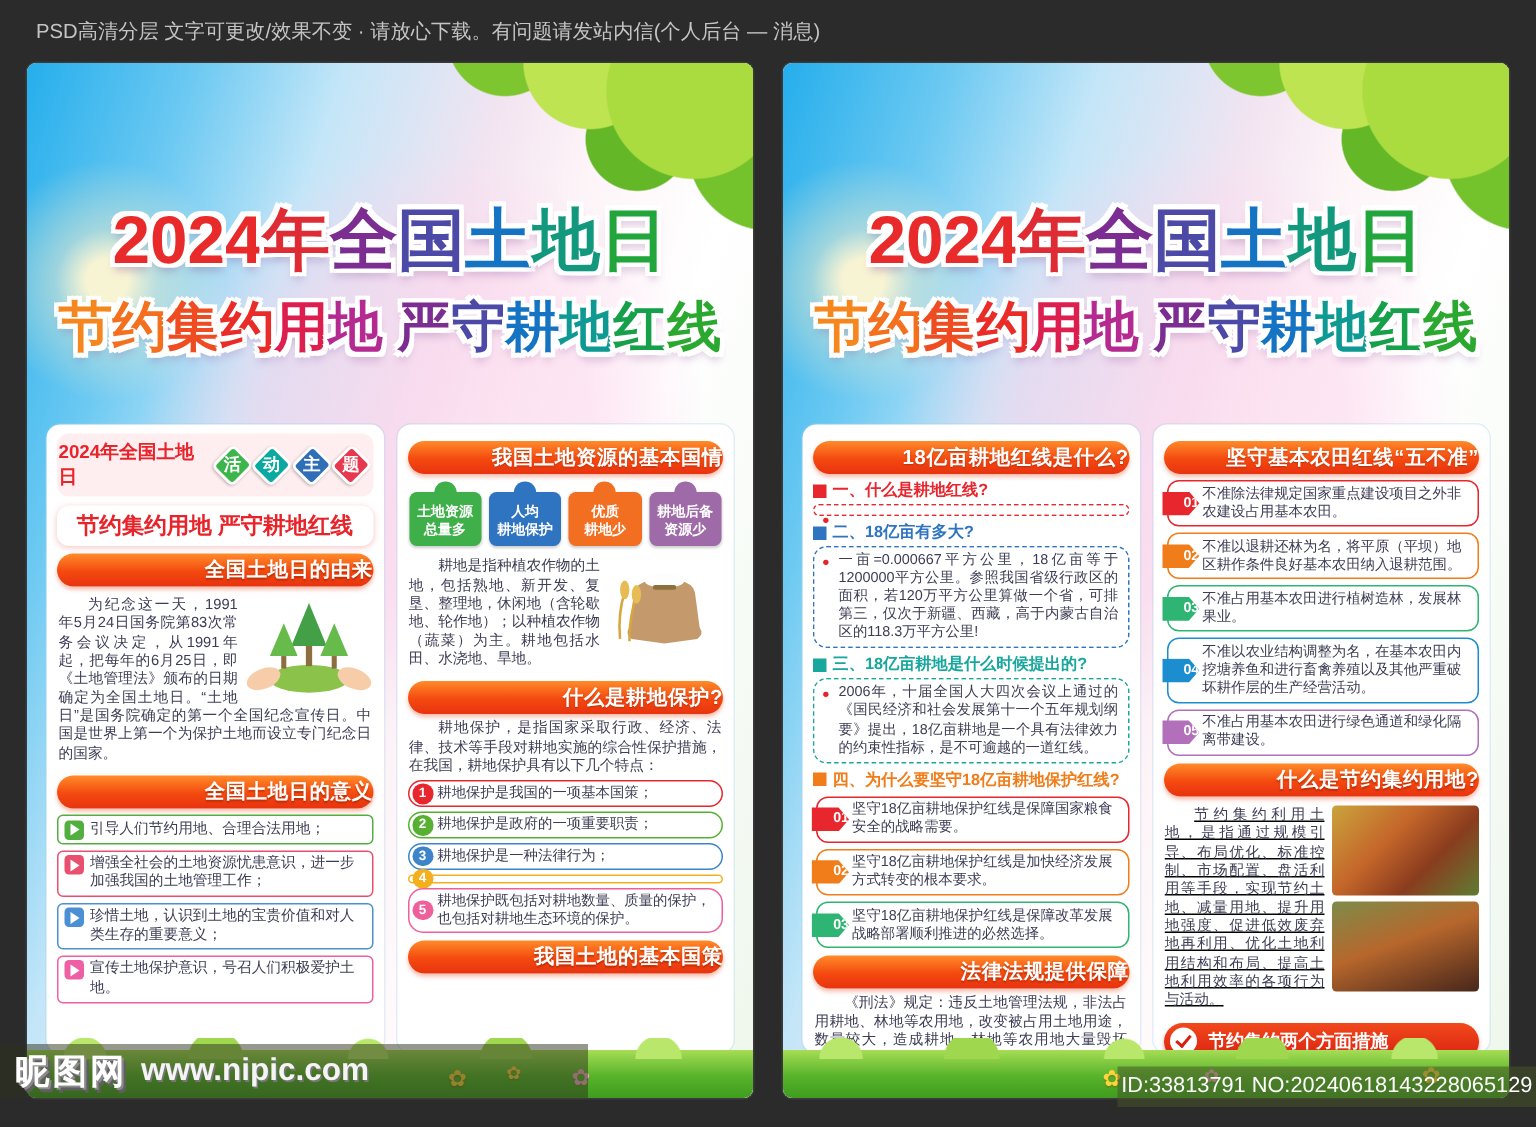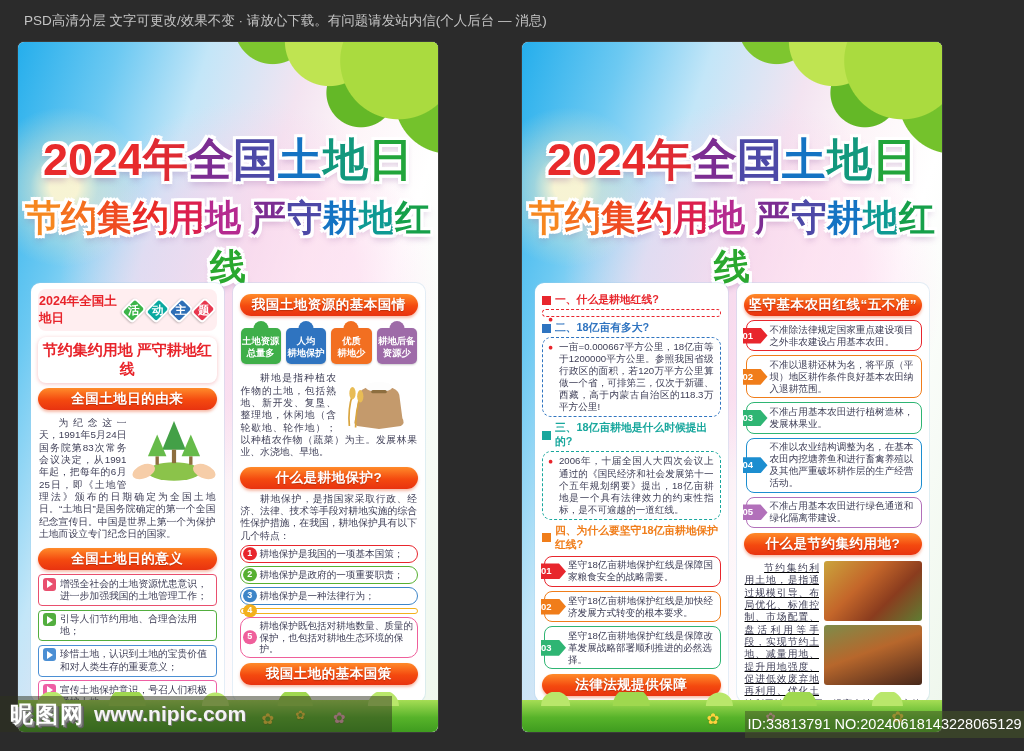--- a/index.html
+++ b/index.html
@@ -2,21 +2,21 @@
 <html><head>
 <meta charset="utf-8">
 <style>
   html,body{margin:0;padding:0;}
   body{width:1024px;height:751px;position:relative;overflow:hidden;background:#2b2b2b;
        font-family:"Liberation Sans","DejaVu Sans",sans-serif;}
   
   .topbar{position:absolute;left:0;top:0;width:1024px;height:41px;background:#2b2b2b;
           color:#c4c4c4;font-size:13.5px;line-height:41px;padding-left:24px;box-sizing:border-box;}
   
-  .poster{position:absolute;top:42px;width:420px;height:690px;border-radius:6px;overflow:hidden;
+  .poster{position:absolute;top:42px;width:484px;height:690px;border-radius:6px;overflow:hidden;
           background:#fff;box-shadow:0 0 0 1px rgba(255,255,255,.08);}
   .poster.pl{left:18px;} .poster.pr{left:522px;}
   .sky{position:absolute;inset:0;
     background:
       radial-gradient(circle at 11% 21%, rgba(255,246,210,.95) 0 14px, rgba(255,240,200,.45) 34px, rgba(255,240,200,0) 80px),
       radial-gradient(circle at 55% 36%, rgba(252,210,235,.5) 0 110px, rgba(252,210,235,0) 190px),
       linear-gradient(108deg,#25aeec 0%,#6cc9f2 16%,#c3e6f8 30%,#f3e4f1 46%,#fdf4f8 56%,#ffffff 70%,#eef7ec 100%);}
   .foliage{position:absolute;top:-26px;right:-30px;width:315px;height:160px;
     background:
       radial-gradient(circle at 78% 28%, #aadb3f 0 58px, rgba(0,0,0,0) 59px),
@@ -29,21 +29,21 @@
   .titleblock{position:absolute;left:0;right:0;top:94px;text-align:center;z-index:2;}
   .t1,.t2{font-weight:900;letter-spacing:0px;}
   .t1{font-size:45px;line-height:1.06;}
   .t2{font-size:36px;margin-top:10px;}
   .t1 span,.t2 span{text-shadow:-3px -3px 0 #fff,3px -3px 0 #fff,-3px 3px 0 #fff,3px 3px 0 #fff,
      0 -3px 0 #fff,0 3px 0 #fff,-3px 0 0 #fff,3px 0 0 #fff,0 5px 6px rgba(120,60,140,.35);}
   
   .cols{position:absolute;left:13px;right:13px;top:241px;bottom:30px;display:flex;gap:9px;z-index:2;}
   .col{flex:1;background:#fff;border-radius:9px;padding:6px 7px;overflow:hidden;box-sizing:border-box;
        box-shadow:0 0 0 1px rgba(160,205,235,.28);}
-  .banner{height:22px;line-height:22px;text-align:center;color:#fff;font-weight:800;font-size:13.5px;
+  .banner{height:22px;line-height:22px;text-align:right;color:#fff;font-weight:800;font-size:13.5px;
           border-radius:22px;margin:5px 0 4px;letter-spacing:.5px;
           background:linear-gradient(180deg,#ff8b2a 0%,#f4490f 55%,#e83310 100%);
           box-shadow:0 2px 3px rgba(230,60,10,.35);text-shadow:0 1px 1px rgba(140,30,0,.5);}
   .para{font-size:9.8px;line-height:1.26;color:#3d3d55;text-align:justify;margin:3px 1px;text-indent:2em;}
   
   .theme-header{display:flex;align-items:center;justify-content:center;background:#ffeef0;
                 border-radius:8px;padding:4px 1px;}
   .theme-prefix{color:#e8242b;font-weight:900;font-size:12.5px;margin-right:3px;}
   .badge{width:17px;height:17px;transform:rotate(45deg);border-radius:4px;border:2px solid #fff;
          box-shadow:0 1px 2px rgba(0,0,0,.25);display:inline-flex;align-items:center;justify-content:center;
@@ -78,21 +78,21 @@
   
   .sub{display:flex;align-items:center;gap:4px;font-weight:800;font-size:10.8px;margin:4px 0 2px;color:var(--c);}
   .sq{width:9px;height:9px;background:var(--c);flex:0 0 9px;}
   .dashed{position:relative;border:1.4px dashed var(--c);border-radius:9px;padding:3px 6px 3px 16px;
           margin:2px 0 4px;font-size:9.6px;line-height:1.26;color:#3d3d55;text-align:justify;}
   .bullet{position:absolute;left:5px;top:4px;color:#e8242b;font-size:8.5px;}
   
   .pen{position:relative;border:1.4px solid var(--c);border-radius:8px;margin:4px 0 4px 2px;
        padding:2.5px 4px 2.5px 23px;font-size:9.6px;line-height:1.26;color:#3d3d55;}
   .pnum{position:absolute;left:-4px;top:50%;transform:translateY(-50%);background:var(--c);color:#fff;
-        font-weight:800;font-size:9.5px;width:25px;height:16px;line-height:16px;text-align:left;
+        font-weight:800;font-size:9.5px;width:25px;height:16px;line-height:16px;text-align:right;
         clip-path:polygon(0 0,72% 0,100% 50%,72% 100%,0 100%);}
   
   .ribbon{position:relative;background:linear-gradient(180deg,#f2491c,#d81f10);border-radius:14px;
           color:#fff;font-weight:800;font-size:12px;padding:4px 8px 4px 30px;margin:5px 0 4px;
           box-shadow:0 2px 3px rgba(190,30,10,.4);}
   .chk{position:absolute;left:4px;top:50%;transform:translateY(-50%);width:18px;height:18px;
        background:#fff;border-radius:50%;}
   .chk::after{content:"";position:absolute;left:6px;top:3px;width:4px;height:8px;
        border-right:2.5px solid #d81f10;border-bottom:2.5px solid #d81f10;transform:rotate(40deg);}
   
@@ -163,27 +163,27 @@
             <rect x="47.5" y="40" width="5" height="16" fill="#8d6e3f"></rect>
             <rect x="28" y="48" width="4" height="10" fill="#8d6e3f"></rect>
             <rect x="68" y="48" width="4" height="10" fill="#8d6e3f"></rect>
             <ellipse cx="14" cy="66" rx="14" ry="8" fill="#f6cda8" transform="rotate(-22 14 66)"></ellipse>
             <ellipse cx="86" cy="66" rx="14" ry="8" fill="#f6cda8" transform="rotate(22 86 66)"></ellipse>
           </svg>
         </span>
         <p class="para">为纪念这一天，1991年5月24日国务院第83次常务会议决定，从1991年起，把每年的6月25日，即《土地管理法》颁布的日期确定为全国土地日。“土地日”是国务院确定的第一个全国纪念宣传日。中国是世界上第一个为保护土地而设立专门纪念日的国家。</p>
       </div>
       <div class="banner">全国土地日的意义</div>
+      <div class="mitem" style="--c: #52ae3e;">
+        <span class="aico"></span>
+        <span>引导人们节约用地、合理合法用地；</span>
+      </div>
       <div class="mitem" style="--c: #e94f6e;">
         <span class="aico"></span>
         <span>增强全社会的土地资源忧患意识，进一步加强我国的土地管理工作；</span>
-      </div>
-      <div class="mitem" style="--c: #52ae3e;">
-        <span class="aico"></span>
-        <span>引导人们节约用地、合理合法用地；</span>
       </div>
       <div class="mitem" style="--c: #4b8fd4;">
         <span class="aico"></span>
         <span>珍惜土地，认识到土地的宝贵价值和对人类生存的重要意义；</span>
       </div>
       <div class="mitem" style="--c: #ee5fa4;">
         <span class="aico"></span>
         <span>宣传土地保护意识，号召人们积极爱护土地。</span>
       </div>
 
@@ -218,21 +218,21 @@
             <g stroke="#d9a53f" stroke-width="2.2" fill="none">
               <path d="M12 70 Q10 48 16 30"></path>
               <path d="M20 72 Q20 50 26 34"></path>
             </g>
             <g fill="#e8bc55">
               <ellipse cx="16" cy="28" rx="4" ry="8"></ellipse>
               <ellipse cx="26" cy="32" rx="4" ry="8"></ellipse>
             </g>
           </svg>
         </span>
-        <p class="para">耕地是指种植农作物的土地，包括熟地、新开发、复垦、整理地，休闲地（含轮歇地、轮作地）；以种植农作物（蔬菜）为主。发展林果业、水浇地、旱地。</p>
+        <p class="para">耕地是指种植农作物的土地，包括熟地、新开发、复垦、整理地，休闲地（含轮歇地、轮作地）；以种植农作物（蔬菜）为主。耕地包括水田、水浇地、旱地。</p>
       </div>
       <div class="banner">什么是耕地保护?</div>
       <p class="para">耕地保护，是指国家采取行政、经济、法律、技术等手段对耕地实施的综合性保护措施，在我国，耕地保护具有以下几个特点：</p>
       <div class="pt" style="--c: #e8262d;">
         <span class="pn">1</span>
         <span>耕地保护是我国的一项基本国策；</span>
       </div>
       <div class="pt" style="--c: #57b031;">
         <span class="pn">2</span>
         <span>耕地保护是政府的一项重要职责；</span>
@@ -261,20 +261,21 @@
 <div class="poster pr">
   <div class="sky"></div>
   <div class="foliage"></div>
   <div class="titleblock">
     <div class="t1"><span style="color: rgb(232, 42, 43);">2</span><span style="color: rgb(232, 42, 43);">0</span><span style="color: rgb(232, 42, 43);">2</span><span style="color: rgb(232, 42, 43);">4</span><span style="color: rgb(223, 43, 51);">年</span><span style="color: rgb(124, 45, 146);">全</span><span style="color: rgb(77, 73, 167);">国</span><span style="color: rgb(20, 115, 195);">土</span><span style="color: rgb(18, 152, 125);">地</span><span style="color: rgb(34, 165, 59);">日</span></div>
     <div class="t2"><span style="color: rgb(246, 135, 31);">节</span><span style="color: rgb(244, 112, 31);">约</span><span style="color: rgb(239, 76, 33);">集</span><span style="color: rgb(233, 44, 40);">约</span><span style="color: rgb(220, 31, 78);">用</span><span style="color: rgb(181, 42, 144);">地</span><span> </span><span style="color: rgb(124, 45, 146);">严</span><span style="color: rgb(77, 73, 167);">守</span><span style="color: rgb(20, 115, 195);">耕</span><span style="color: rgb(14, 154, 147);">地</span><span style="color: rgb(22, 160, 74);">红</span><span style="color: rgb(42, 168, 47);">线</span></div>
   </div>
   <div class="cols">
 
     <div class="col">
+      <div class="banner">18亿亩耕地红线是什么?</div>
       <div class="sub" style="--c: #e8262d;">
         <span class="sq"></span>
         <span>一、什么是耕地红线?</span>
       </div>
       <div class="dashed" style="--c: #e8262d;">
         <span class="bullet">●</span>
       </div>
       <div class="sub" style="--c: #2f74c0;">
         <span class="sq"></span>
         <span>二、18亿亩有多大?</span>

